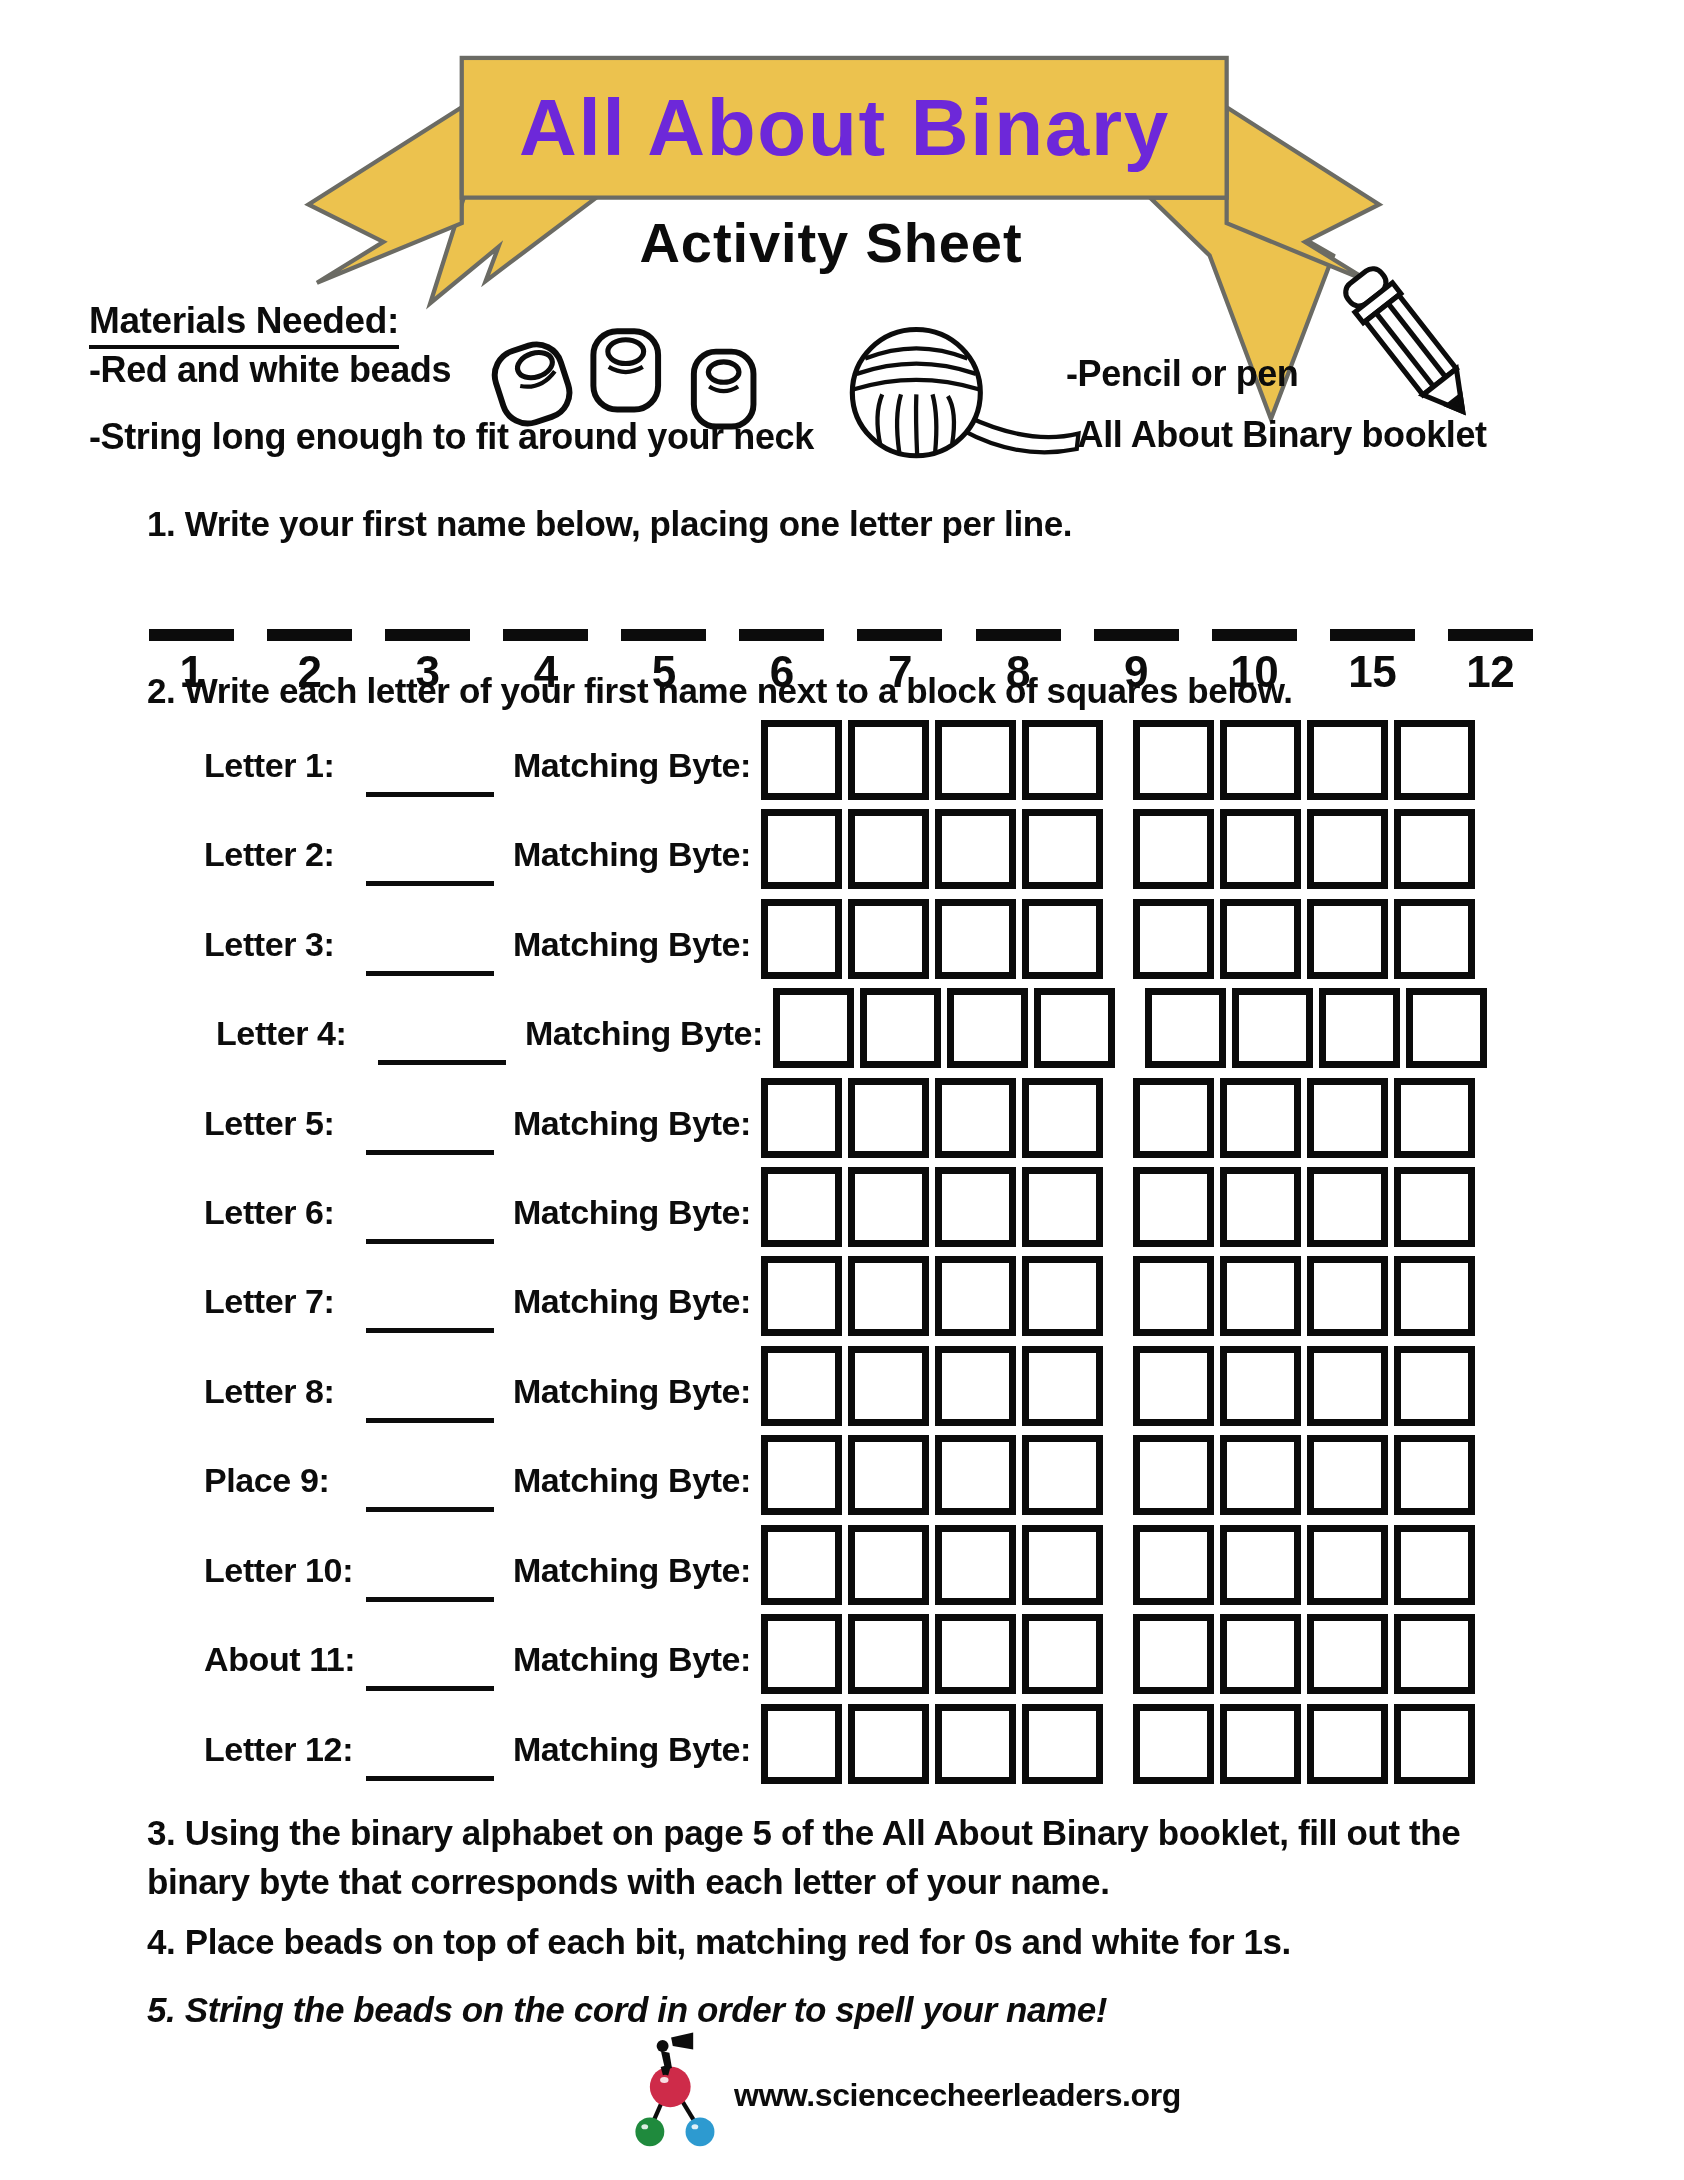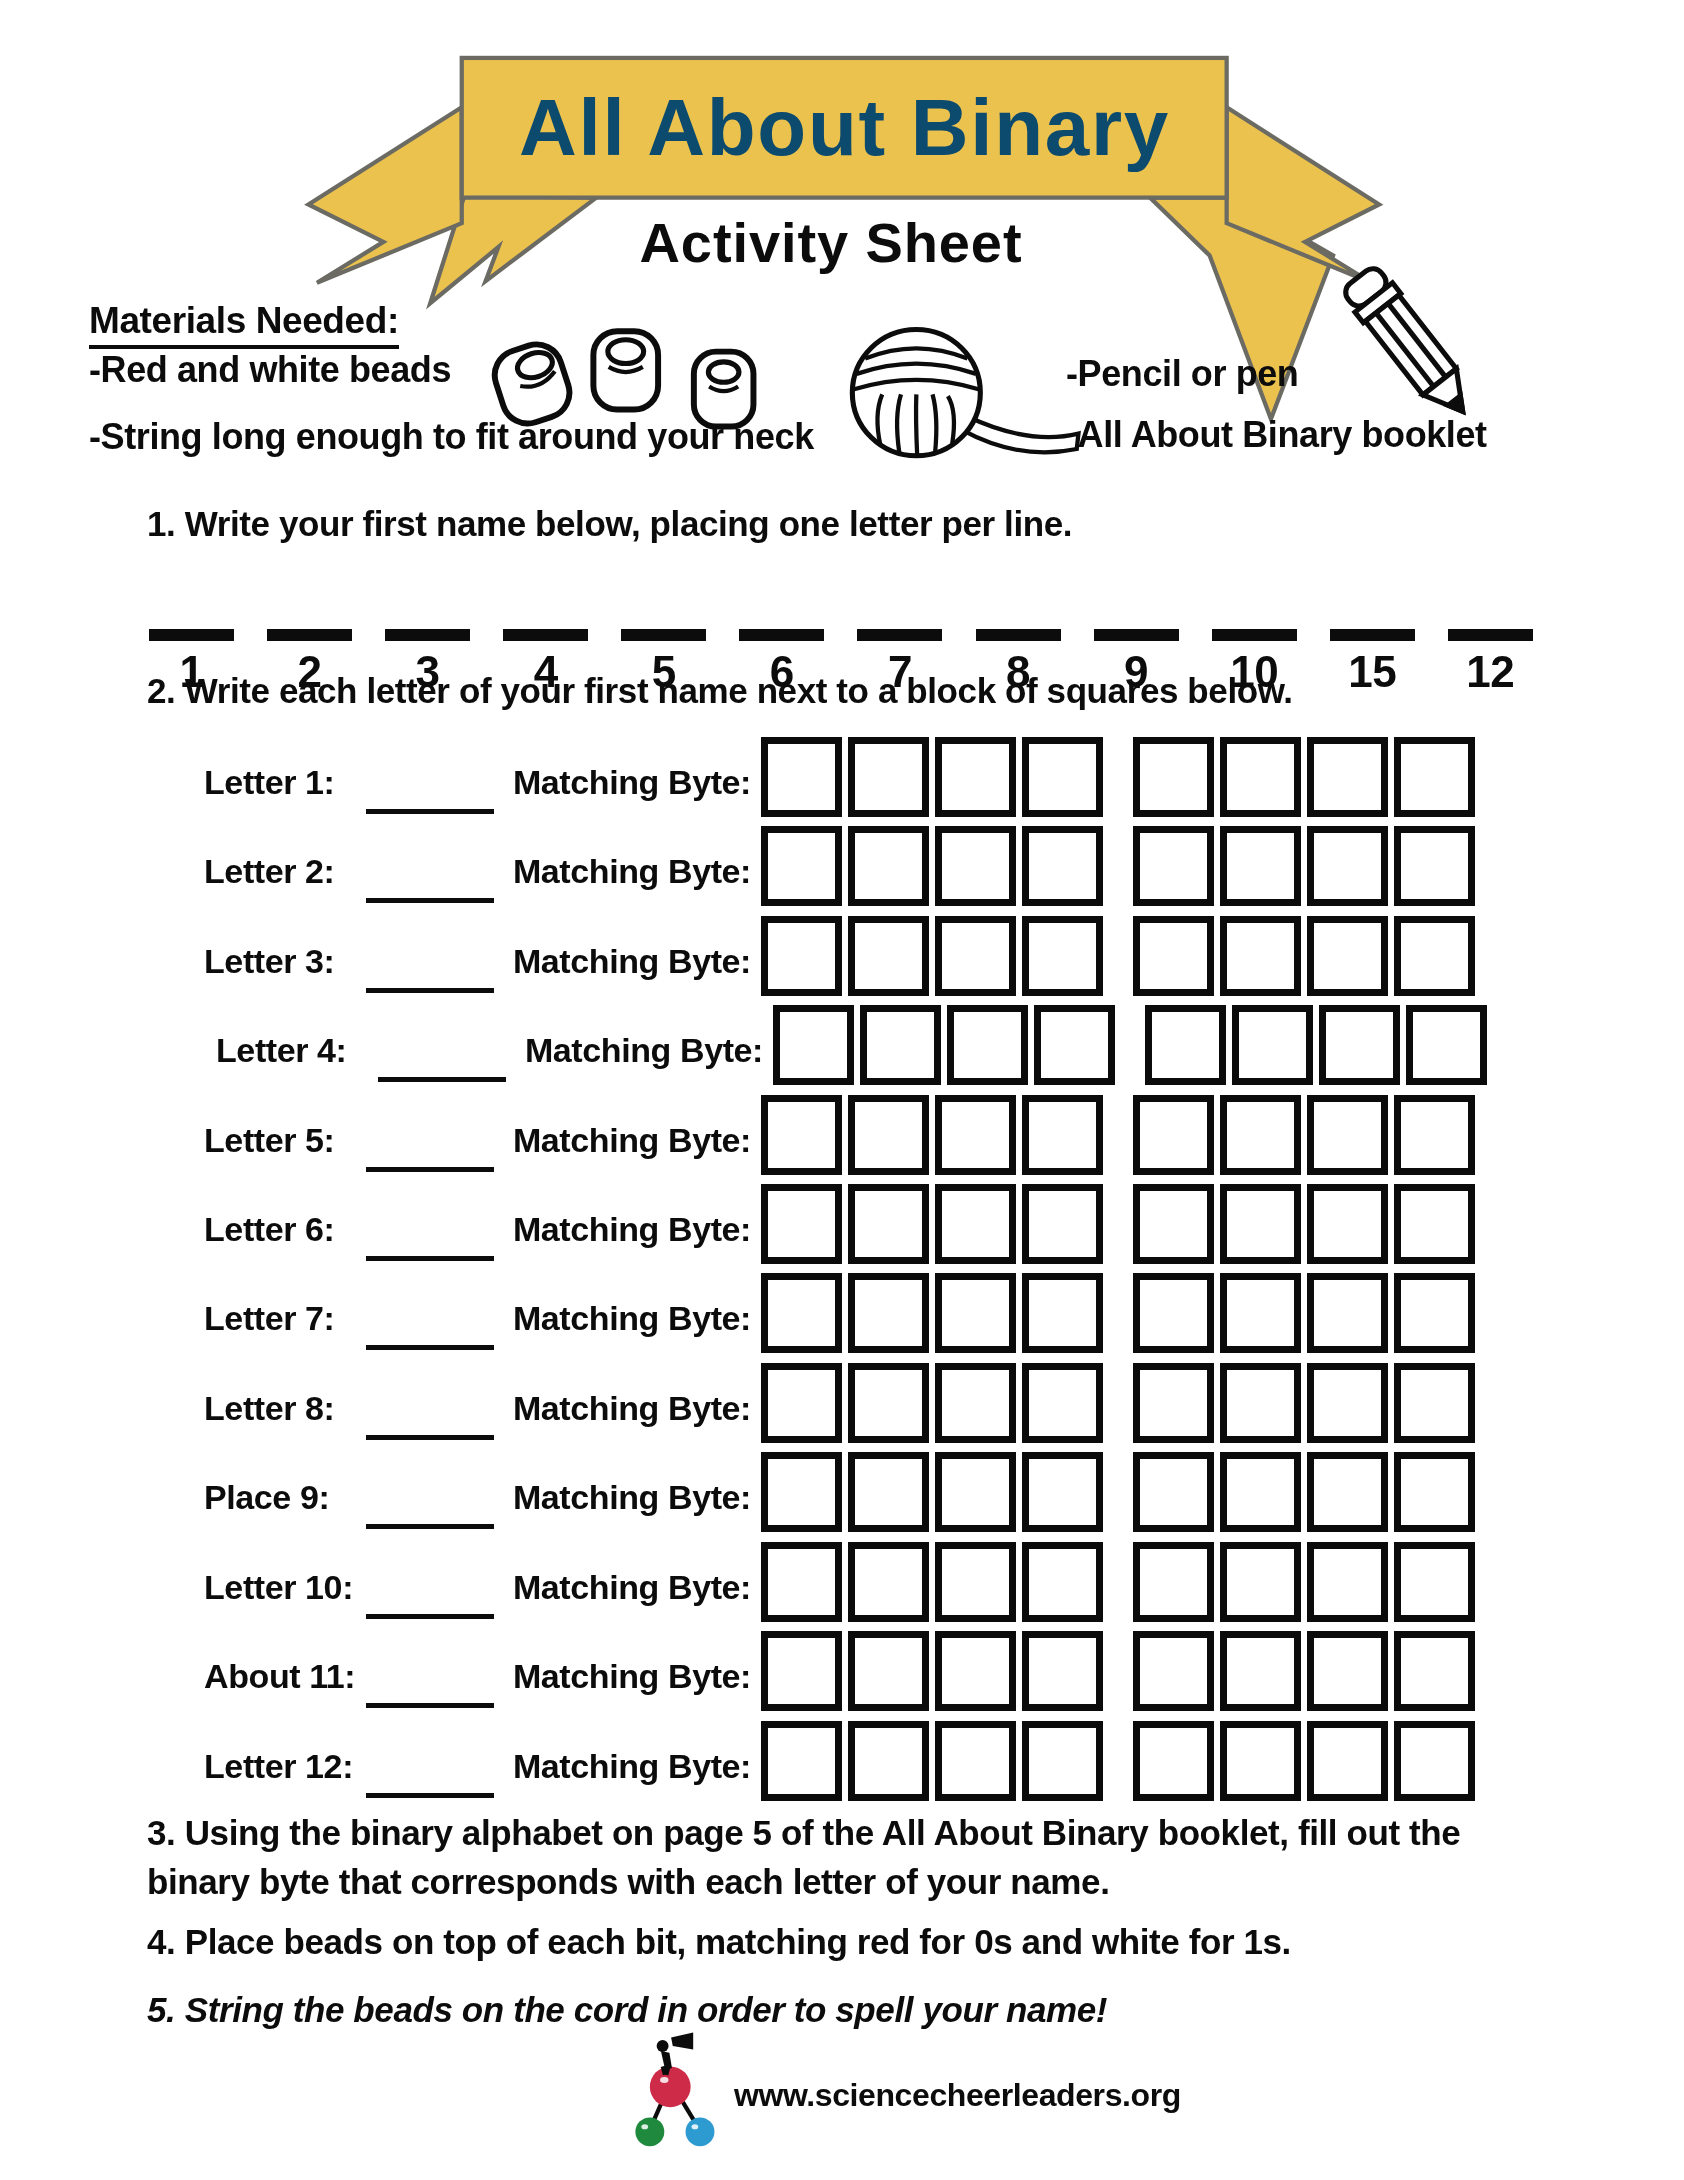--- a/index.html
+++ b/index.html
@@ -4,21 +4,21 @@
 <style>
   html,body{margin:0;padding:0;background:#ffffff;}
   .page{position:relative;width:1685px;height:2181px;background:#fff;overflow:hidden;
         font-family:"Liberation Sans","DejaVu Sans",sans-serif;font-weight:700;color:#0c0c0c;
         letter-spacing:-0.4px;}
   .abs{position:absolute;}
 
   
   .banner-svg{left:0;top:0;width:1685px;height:477px;}
   .banner-title{left:462px;top:58px;width:765px;height:140px;display:flex;align-items:center;justify-content:center;
-    font-size:80px;color:#0c4a6e;letter-spacing:1.7px;white-space:nowrap;}
+    font-size:80px;color:#6d28d9;letter-spacing:1.7px;white-space:nowrap;}
   .subtitle{left:341px;top:210px;width:980px;text-align:center;font-size:56px;letter-spacing:0.9px;}
 
   
   .mat-heading{left:89px;top:300px;font-size:37px;border-bottom:4.3px solid #0c0c0c;padding-bottom:3.4px;}
   .mat-item{font-size:36px;white-space:nowrap;}
   .mi-beads{left:89px;top:349px;}
   .mi-string{left:89px;top:416px;}
   .mi-pencil{left:1066px;top:353px;}
   .mi-booklet{left:1066px;top:414px;}
 
@@ -34,21 +34,21 @@
   .step4{left:147px;top:1922px;}
   .step5{left:147px;top:1990px;font-style:italic;}
 
   
   .name-line{left:149px;top:629px;width:1384px;display:flex;justify-content:space-between;}
   .name-slot{width:85px;display:flex;flex-direction:column;align-items:center;}
   .name-dash{width:85px;height:12px;background:#0c0c0c;}
   .name-num{margin-top:7.7px;font-size:44px;line-height:46px;}
 
   
-  .byte-rows{left:0;top:17px;width:1685px;height:2152px;pointer-events:none;}
+  .byte-rows{left:0;top:0;width:1685px;height:2152px;pointer-events:none;}
   .byte-row{position:absolute;left:0;width:1685px;height:81px;pointer-events:auto;}
   .letter-label{position:absolute;left:204px;top:25.6px;font-size:34px;white-space:nowrap;}
   .letter-line{position:absolute;left:366px;top:72px;width:128px;height:5.1px;background:#0c0c0c;}
   .byte-label{position:absolute;left:477px;top:25.6px;width:274px;text-align:right;font-size:34px;white-space:nowrap;}
   .bit-group{position:absolute;top:0;display:flex;gap:6px;}
   .bit-group.g0{left:761px;}
   .bit-group.g1{left:1133px;}
   .bit-box{width:67px;height:66px;border:7.7px solid #0b0b0b;background:#fff;}
 
   

